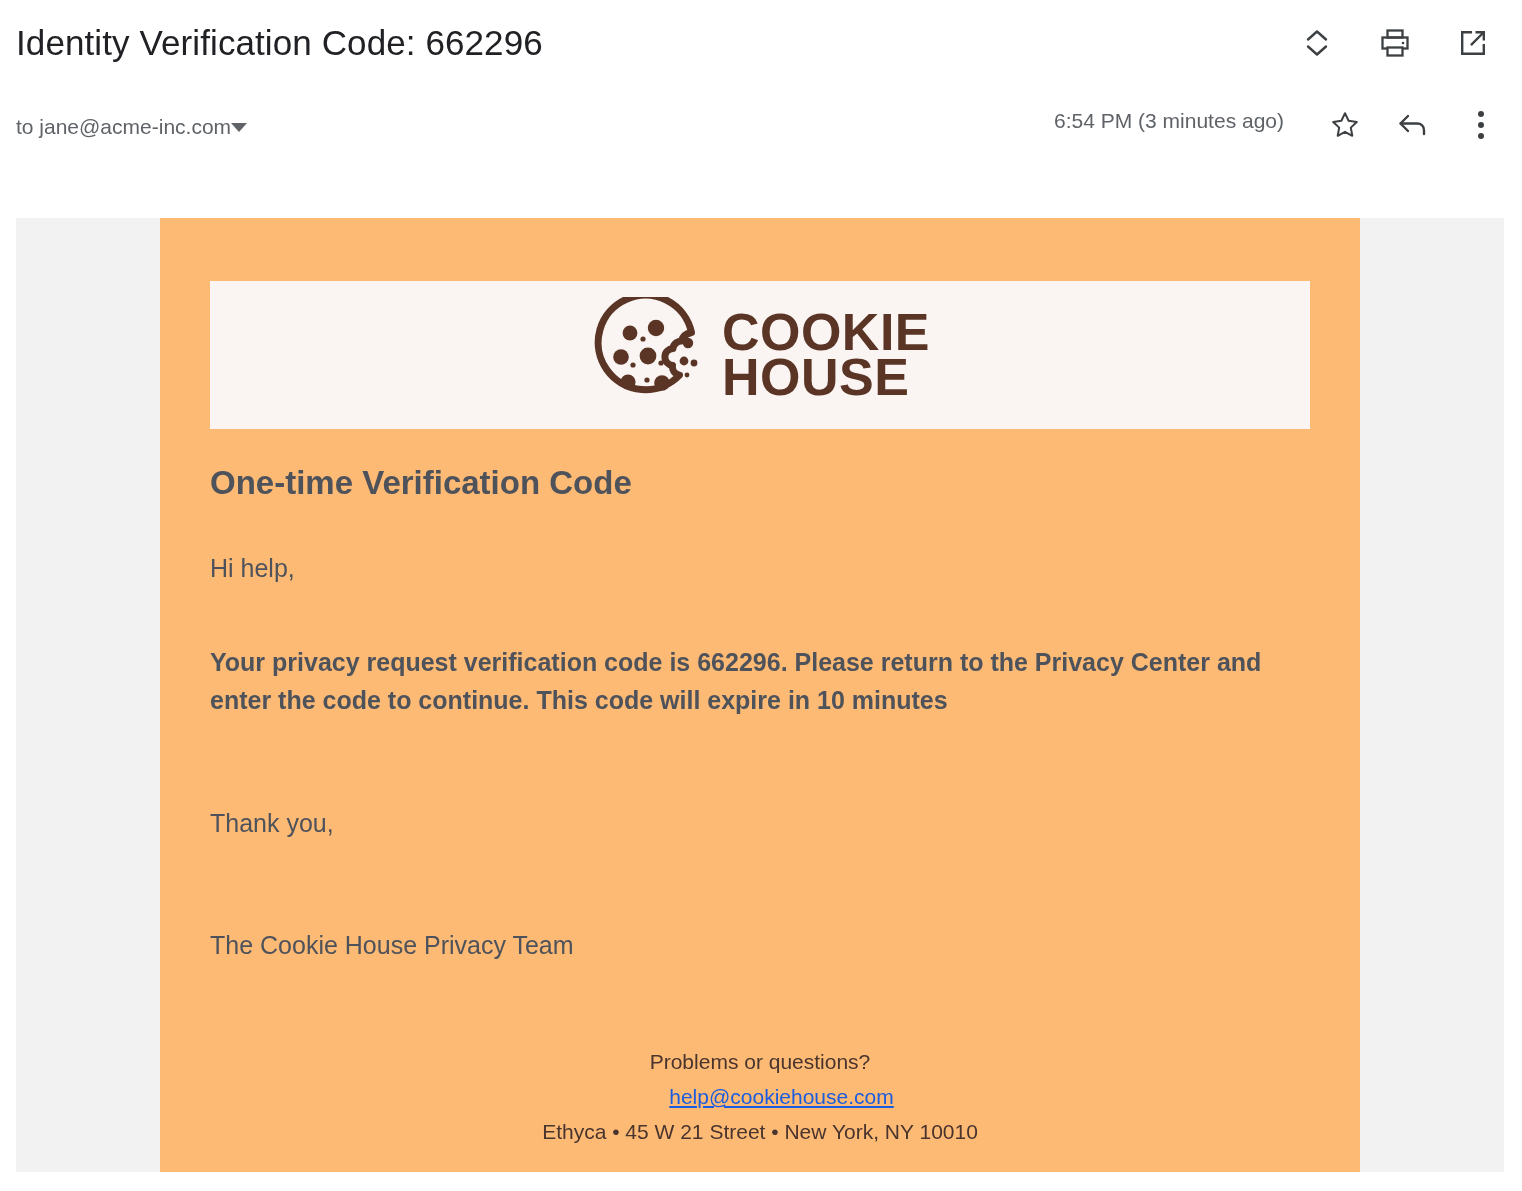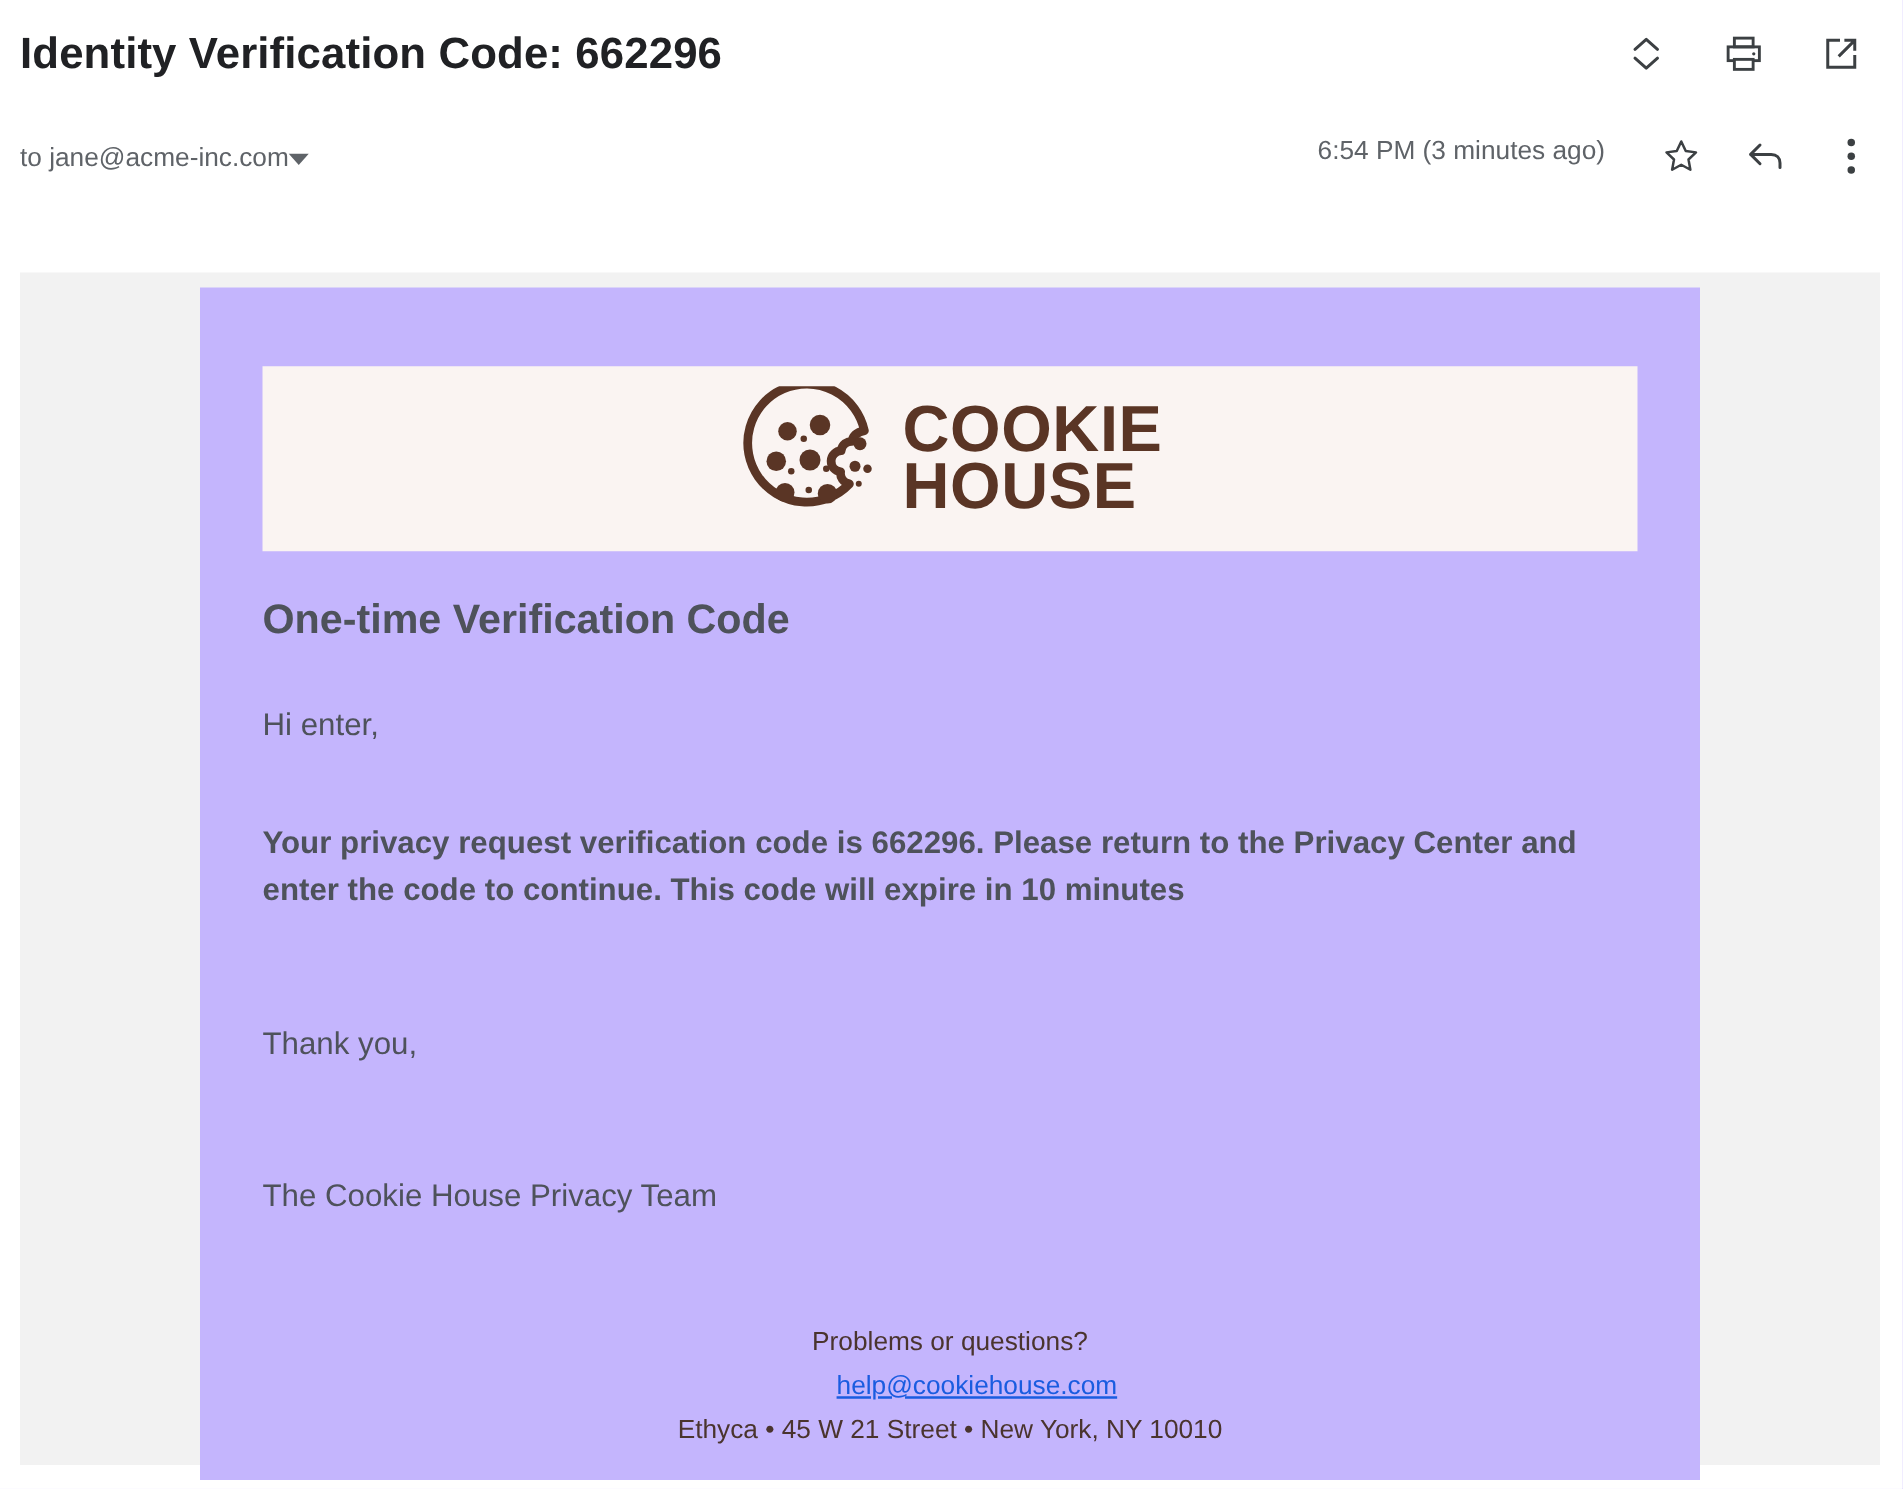--- a/index.html
+++ b/index.html
@@ -22,21 +22,21 @@
     position: relative;
     height: 86px;
     display: flex;
     align-items: center;
     padding: 0 24px 0 16px;
     box-sizing: border-box;
   }
   .subject-title {
     font-size: 35px;
     line-height: 44px;
-    font-weight: 700;
+    font-weight: 400;
     color: #202124;
     letter-spacing: 0.1px;
     white-space: nowrap;
   }
   .subject-actions {
     margin-left: auto;
     display: flex;
     align-items: center;
     gap: 44px;
     padding-right: 8px;
@@ -111,24 +111,24 @@
     left: 16px;
     top: 218px;
     width: 1488px;
     height: 954px;
     background: #f2f2f2;
     box-sizing: border-box;
   }
   .mail-column {
     position: absolute;
     left: 144px;   
-    top: 12px;
+    top: 0;
     width: 1200px;
     height: 100%;
-    background: #c4b5fd;
+    background: #fdba74;
     box-sizing: border-box;
   }
 
   .logo-banner {
     position: absolute;
     left: 50px;    
     top: 63px;     
     width: 1100px;
     height: 148px;
     background: #faf4f2;
@@ -296,21 +296,21 @@
 
         <div class="logo-wordmark">
           <span>COOKIE</span>
           <span>HOUSE</span>
         </div>
       </div>
     </div>
 
     <div class="body-inner">
       <h1 class="mail-heading">One-time Verification Code</h1>
-      <p class="mail-p">Hi enter,</p>
+      <p class="mail-p">Hi help,</p>
       <p class="mail-p strong">Your privacy request verification code is 662296. Please return to the Privacy Center and enter the code to continue. This code will expire in 10 minutes</p>
       <p class="mail-p signoff">Thank you,</p>
       <p class="mail-p team">The Cookie House Privacy Team</p>
     </div>
 
     <div class="mail-footer">
       <div class="footer-line">Problems or questions?</div>
       <a class="footer-link">help@cookiehouse.com</a>
       <div class="footer-line">Ethyca • 45 W 21 Street • New York, NY 10010</div>
     </div>

